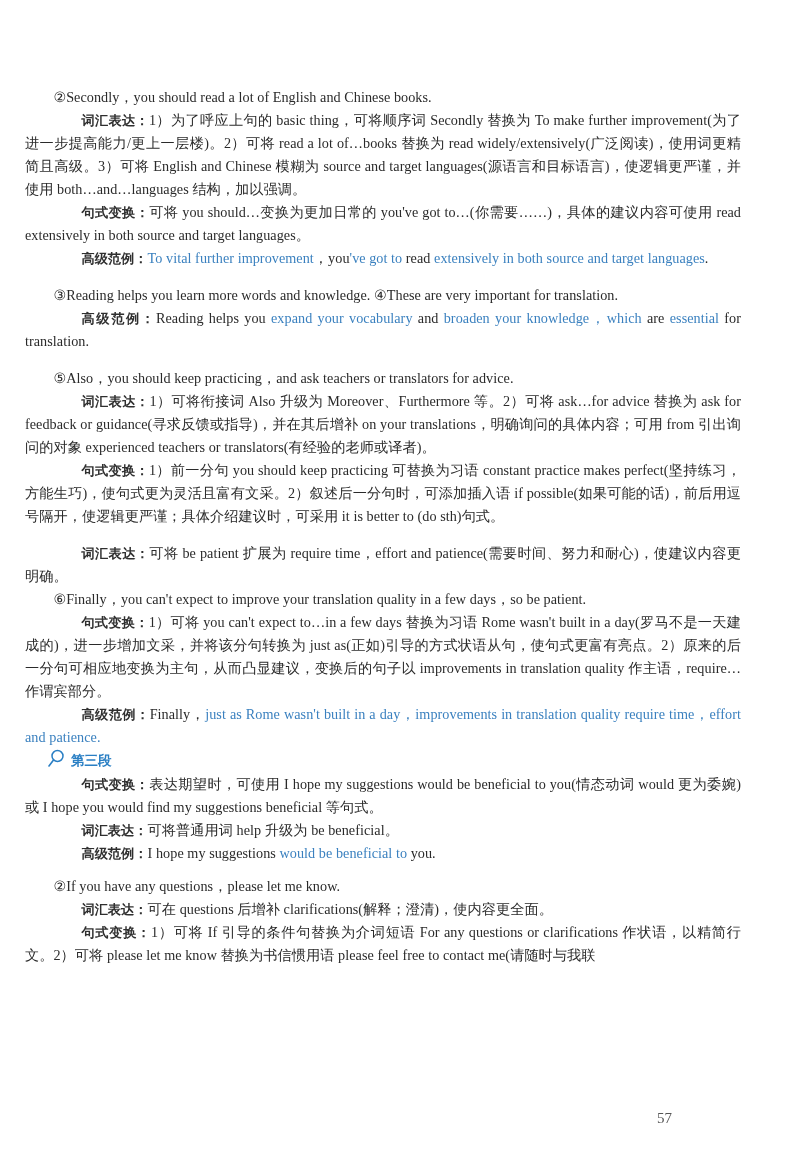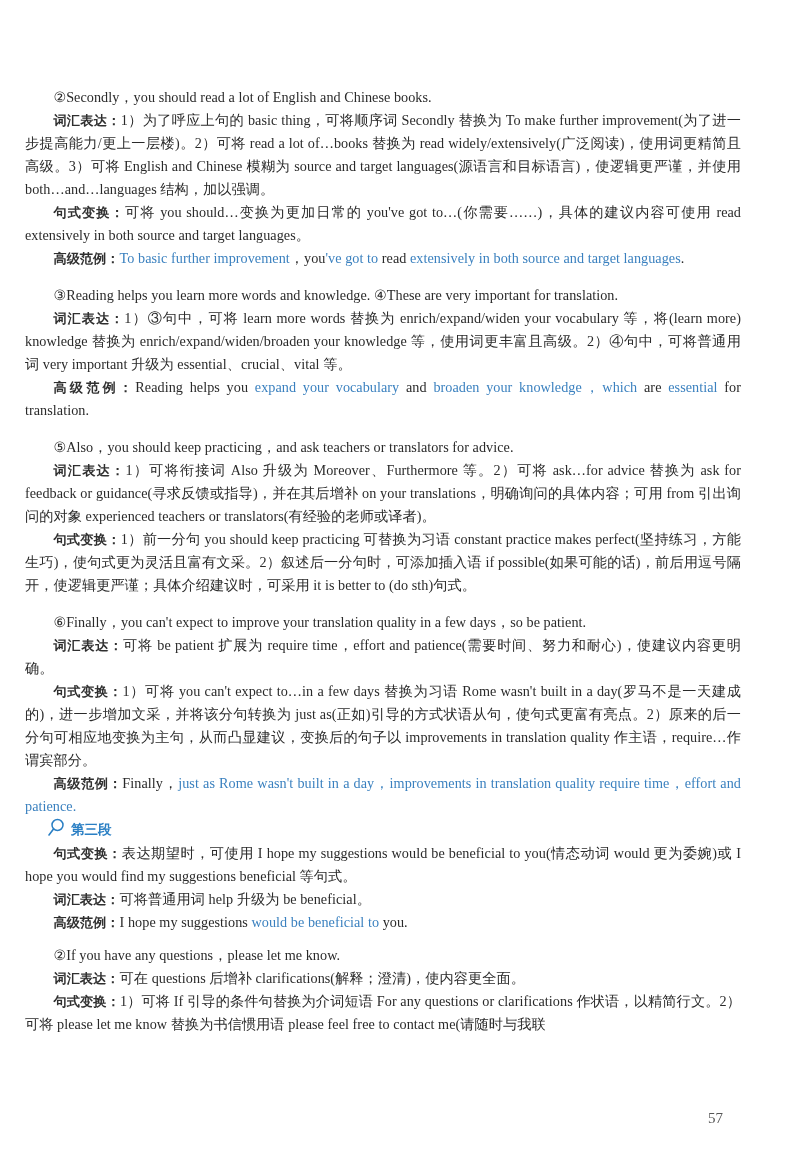--- a/index.html
+++ b/index.html
@@ -6,61 +6,60 @@
   body {
     width: 800px; height: 1166px; position: relative; overflow: hidden;
     font-family: "Liberation Serif", "DejaVu Serif", serif;
     color: #2a2a2a;
   }
   .page { position: absolute; left: 25px; top: 86px; width: 716px; }
   .p {
     font-size: 14.2px; line-height: 23px; text-indent: 2em; margin: 0;
     text-align: justify; text-align-last: left; letter-spacing: 0.05px;
   }
-  .lbl { font-family: "DejaVu Sans", sans-serif; font-weight: bold; font-size: 13.2px; color: #2f2f2f; }
+  .lbl { font-family: "DejaVu Sans", sans-serif; font-weight: bold; font-size: 13.2px; color: #2f2f2f; margin-left: 28px; }
   .blue { color: #3a80bf; }
   .gap { height: 14px; }
   .gap-sm { height: 10px; }
   .section-head {
     display: flex; align-items: center; margin-left: 22px; height: 24px; text-align: right;
   }
   .section-head .title {
     font-family: "DejaVu Sans", sans-serif; font-weight: bold; font-size: 13.5px;
     color: #2a7fc4; margin-left: 6px;
   }
   .page-number {
-    position: absolute; left: 708px; top: 1110px; font-size: 15px; color: #555;
+    position: absolute; left: 657px; top: 1110px; font-size: 15px; color: #555;
   }
 </style>
 </head>
 <body>
 
 <div class="page">
 
   <p class="p">②Secondly，you should read a lot of English and Chinese books.</p>
   <p class="p"><span class="lbl">词汇表达：</span><span>1）为了呼应上句的 basic thing，可将顺序词 Secondly 替换为 To make further improvement(为了进一步提高能力/更上一层楼)。2）可将 read a lot of…books 替换为 read widely/extensively(广泛阅读)，使用词更精简且高级。3）可将 English and Chinese 模糊为 source and target languages(源语言和目标语言)，使逻辑更严谨，并使用 both…and…languages 结构，加以强调。</span></p>
   <p class="p"><span class="lbl">句式变换：</span><span>可将 you should…变换为更加日常的 you've got to…(你需要……)，具体的建议内容可使用 read extensively in both source and target languages。</span></p>
-  <p class="p"><span class="lbl">高级范例：</span><span class="parts"><span class="blue">To basic further improvement</span><span>，you</span><span class="blue">'ve got to</span><span> read </span><span class="blue">extensively in both source and target languages</span><span>.</span></span></p>
+  <p class="p"><span class="lbl">高级范例：</span><span class="parts"><span class="blue">To vital further improvement</span><span>，you</span><span class="blue">'ve got to</span><span> read </span><span class="blue">extensively in both source and target languages</span><span>.</span></span></p>
 
   <div class="gap"></div>
 
   <p class="p">③Reading helps you learn more words and knowledge. ④These are very important for translation.</p>
-  <p class="p"><span class="lbl">词汇表达：</span><span>1）③句中，可将 learn more words 替换为 enrich/expand/widen your vocabulary 等，将(learn more) knowledge 替换为 enrich/expand/widen/broaden your knowledge 等，使用词更丰富且高级。2）④句中，可将普通用词 very important 升级为 essential、crucial、vital 等。</span></p>
   <p class="p"><span class="lbl">高级范例：</span><span class="parts"><span>Reading helps you </span><span class="blue">expand your vocabulary</span><span> and </span><span class="blue">broaden your knowledge，which</span><span> are </span><span class="blue">essential</span><span> for translation.</span></span></p>
 
   <div class="gap"></div>
 
   <p class="p">⑤Also，you should keep practicing，and ask teachers or translators for advice.</p>
   <p class="p"><span class="lbl">词汇表达：</span><span>1）可将衔接词 Also 升级为 Moreover、Furthermore 等。2）可将 ask…for advice 替换为 ask for feedback or guidance(寻求反馈或指导)，并在其后增补 on your translations，明确询问的具体内容；可用 from 引出询问的对象 experienced teachers or translators(有经验的老师或译者)。</span></p>
   <p class="p"><span class="lbl">句式变换：</span><span>1）前一分句 you should keep practicing 可替换为习语 constant practice makes perfect(坚持练习，方能生巧)，使句式更为灵活且富有文采。2）叙述后一分句时，可添加插入语 if possible(如果可能的话)，前后用逗号隔开，使逻辑更严谨；具体介绍建议时，可采用 it is better to (do sth)句式。</span></p>
 
   <div class="gap"></div>
 
+  <p class="p"><span class="lbl">词汇表达：</span><span>可将 be patient 扩展为 require time，effort and patience(需要时间、努力和耐心)，使建议内容更明确。</span></p>
   <p class="p">⑥Finally，you can't expect to improve your translation quality in a few days，so be patient.</p>
-  <p class="p"><span class="lbl">词汇表达：</span><span>可将 be patient 扩展为 require time，effort and patience(需要时间、努力和耐心)，使建议内容更明确。</span></p>
   <p class="p"><span class="lbl">句式变换：</span><span>1）可将 you can't expect to…in a few days 替换为习语 Rome wasn't built in a day(罗马不是一天建成的)，进一步增加文采，并将该分句转换为 just as(正如)引导的方式状语从句，使句式更富有亮点。2）原来的后一分句可相应地变换为主句，从而凸显建议，变换后的句子以 improvements in translation quality 作主语，require…作谓宾部分。</span></p>
   <p class="p"><span class="lbl">高级范例：</span><span class="parts"><span>Finally，</span><span class="blue">just as Rome wasn't built in a day，improvements in translation quality require time，effort and patience.</span></span></p>
 
   <div class="section-head">
     <span>
       <svg width="18" height="20" viewBox="0 0 18 20">
         <circle cx="10.5" cy="7" r="5.5" fill="none" stroke="#2a7fc4" stroke-width="1.5"></circle>
         <line x1="6.5" y1="11" x2="2" y2="17" stroke="#2a7fc4" stroke-width="1.6" stroke-linecap="round"></line>
       </svg>
     </span>

